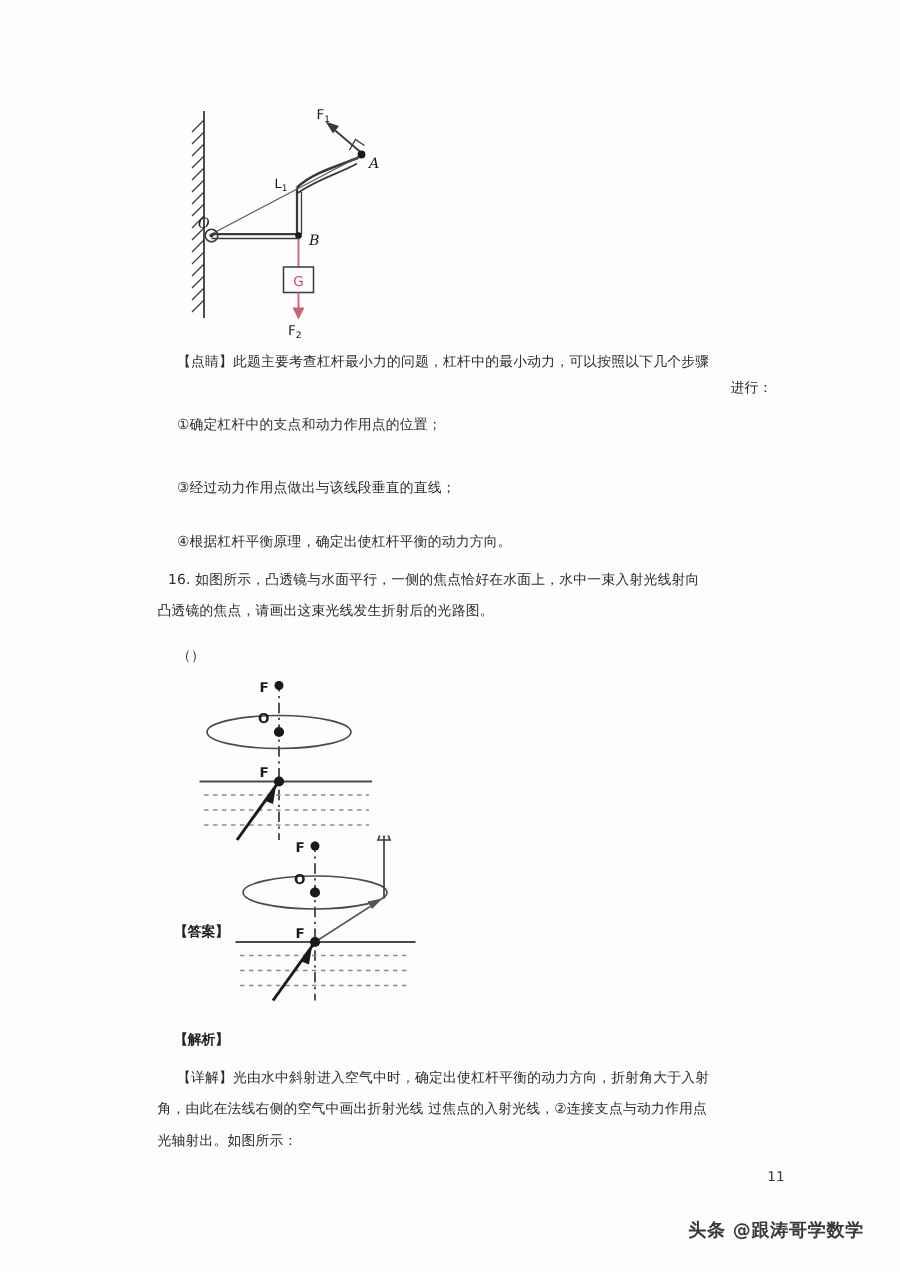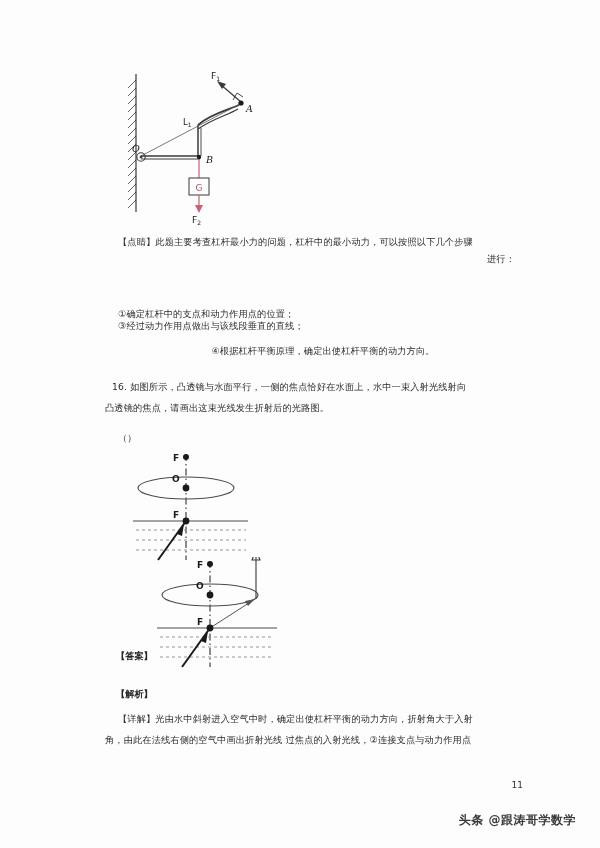--- a/index.html
+++ b/index.html
@@ -121,23 +121,23 @@
       <text x="136" y="50" font-family="DejaVu Serif, serif" font-size="9.5" font-style="italic" fill="#1a1a1a">A</text>
       <text x="96" y="101" font-family="DejaVu Serif, serif" font-size="9.5" font-style="italic" fill="#1a1a1a">B</text>
       <text x="22" y="90" font-family="DejaVu Serif, serif" font-size="9.5" font-style="italic" fill="#1a1a1a">O</text>
       <text x="73" y="63" font-family="DejaVu Sans, sans-serif" font-size="8.5" fill="#1a1a1a">L<tspan font-size="6" dy="2">1</tspan></text>
       <text x="82" y="161" font-family="DejaVu Sans, sans-serif" font-size="9" fill="#1a1a1a">F<tspan font-size="6" dy="2">2</tspan></text>
     </svg>
   </div>
 
   <div class="para" style="left:118px; top:231px; width:410px;">【点睛】此题主要考查杠杆最小力的问题，杠杆中的最小动力，可以按照以下几个步骤</div>
   <div class="para" style="left:105px; top:248px; width:410px;text-align:right;">进行：</div>
-  <div class="para" style="left:118px; top:273px; width:410px;margin-top:30px;">①确定杠杆中的支点和动力作用点的位置；</div>
+  <div class="para" style="left:118px; top:273px; width:410px;">①确定杠杆中的支点和动力作用点的位置；</div>
   <div class="para" style="left:118px; top:315px; width:410px;">③经过动力作用点做出与该线段垂直的直线；</div>
-  <div class="para" style="left:118px; top:340px; width:410px;text-align:center;">④根据杠杆平衡原理，确定出使杠杆平衡的动力方向。</div>
+  <div class="para" style="left:118px; top:351px; width:410px;">④根据杠杆平衡原理，确定出使杠杆平衡的动力方向。</div>
 
   <div class="para" style="left:112px; top:376px; width:415px;">16. 如图所示，凸透镜与水面平行，一侧的焦点恰好在水面上，水中一束入射光线射向</div>
   <div class="para" style="left:105px; top:397px; width:415px;">凸透镜的焦点，请画出这束光线发生折射后的光路图。</div>
   <div class="para" style="left:118px; top:427px; width:100px;">（）</div>
 
   <div class="fig" style="left:128px; top:448px;">
     <svg width="220" height="125" viewBox="0 0 220 125">
 
       <line x1="58" y1="6" x2="58" y2="112" stroke="#1a1a1a" stroke-width="1" stroke-dasharray="7 3 1.5 3"></line>
 
@@ -155,21 +155,21 @@
       <circle cx="58" cy="9" r="3" fill="#1a1a1a"></circle>
       <circle cx="58" cy="40" r="3.4" fill="#1a1a1a"></circle>
       <circle cx="58" cy="73" r="3.4" fill="#1a1a1a"></circle>
 
       <text x="45" y="13" font-family="DejaVu Sans, sans-serif" font-size="9" font-weight="bold" fill="#1a1a1a">F</text>
       <text x="44" y="34" font-family="DejaVu Sans, sans-serif" font-size="9" font-weight="bold" fill="#1a1a1a">O</text>
       <text x="45" y="70" font-family="DejaVu Sans, sans-serif" font-size="9" font-weight="bold" fill="#1a1a1a">F</text>
     </svg>
   </div>
 
-  <div class="label-tag" style="left:116px; top:614px;margin-top:34px;">【答案】</div>
+  <div class="label-tag" style="left:116px; top:614px;">【答案】</div>
 
   <div class="fig" style="left:152px; top:557px;">
     <svg width="230" height="125" viewBox="0 0 230 125">
 
       <line x1="58" y1="4" x2="58" y2="110" stroke="#1a1a1a" stroke-width="1" stroke-dasharray="7 3 1.5 3"></line>
 
       <ellipse cx="58" cy="38" rx="48" ry="11" fill="none" stroke="#4a4a4a" stroke-width="1.1"></ellipse>
 
       <line x1="5" y1="71" x2="125" y2="71" stroke="#4a4a4a" stroke-width="1.2"></line>
 
@@ -193,17 +193,18 @@
       <text x="45" y="11" font-family="DejaVu Sans, sans-serif" font-size="9" font-weight="bold" fill="#1a1a1a">F</text>
       <text x="44" y="32" font-family="DejaVu Sans, sans-serif" font-size="9" font-weight="bold" fill="#1a1a1a">O</text>
       <text x="45" y="68" font-family="DejaVu Sans, sans-serif" font-size="9" font-weight="bold" fill="#1a1a1a">F</text>
     </svg>
   </div>
 
   <div class="label-tag" style="left:116px; top:686px;">【解析】</div>
 
   <div class="para" style="left:118px; top:708px; width:415px;">【详解】光由水中斜射进入空气中时，确定出使杠杆平衡的动力方向，折射角大于入射</div>
   <div class="para" style="left:105px; top:729px; width:418px;">角，由此在法线右侧的空气中画出折射光线 过焦点的入射光线，②连接支点与动力作用点</div>
+  <div class="para" style="left:105px; top:750px; width:415px;">光轴射出。如图所示：</div>
 
   <div class="page-number">11</div>
   <div class="watermark">头条 @跟涛哥学数学</div>
 
 </div>
 
 </body></html>

